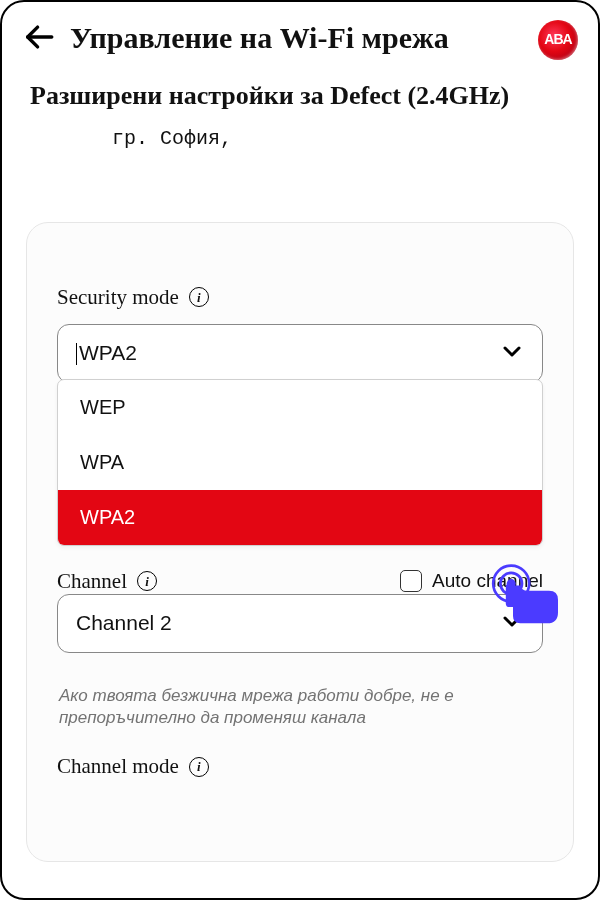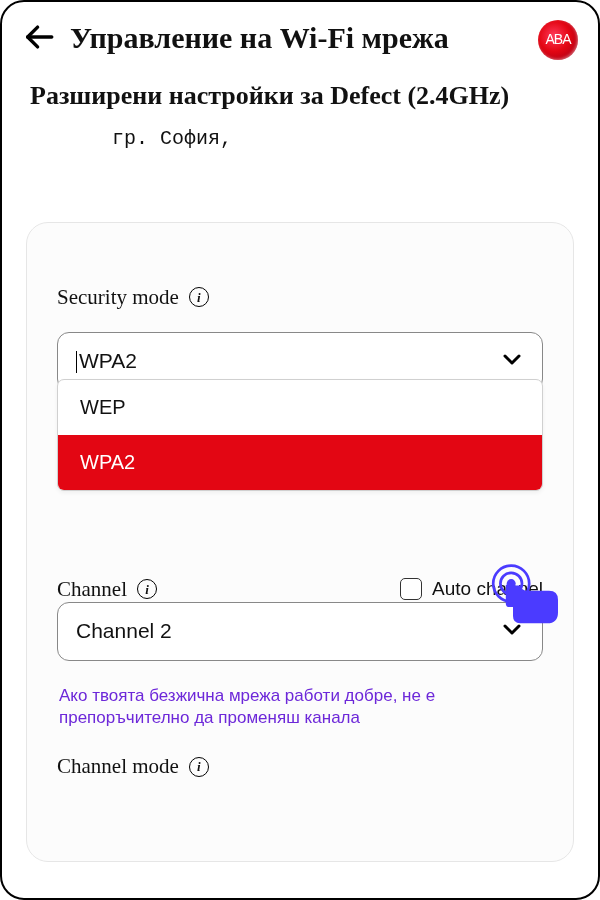--- a/index.html
+++ b/index.html
@@ -2,46 +2,46 @@
 <html><head>
 <meta charset="utf-8">
 <style>
   * { box-sizing: border-box; margin: 0; padding: 0; }
   html, body { width: 600px; height: 900px; font-family: Georgia, 'Times New Roman', serif; background: #fff; color: #111; overflow: hidden; }
   .frame { width: 600px; height: 900px; border: 2px solid #000; border-radius: 24px; position: relative; overflow: hidden; background: #fff; }
 
   .header { display: flex; align-items: flex-start; padding: 18px 20px 10px 20px; gap: 14px; }
   .back-icon svg { width: 34px; height: 34px; }
   .title { font-size: 30px; font-weight: 700; line-height: 1.2; flex: 1; }
-  .brand { width: 40px; height: 40px; border-radius: 50%; background: radial-gradient(circle at 40% 40%, #ff3a5b 0%, #e30613 45%, #b10015 80%); display: flex; align-items: center; justify-content: center; color: #fff; font-family: Arial, sans-serif; font-weight: 400; font-size: 14px; letter-spacing: -1px; box-shadow: inset -1px -1px 3px rgba(255,255,255,0.4); }
+  .brand { width: 40px; height: 40px; border-radius: 50%; background: radial-gradient(circle at 40% 40%, #ff3a5b 0%, #e30613 45%, #b10015 80%); display: flex; align-items: center; justify-content: center; color: #fff; font-family: Arial, sans-serif; font-weight: 700; font-size: 14px; letter-spacing: -1px; box-shadow: inset -1px -1px 3px rgba(255,255,255,0.4); }
   .brand span { transform: translateY(-1px); }
 
   .subtitle { font-size: 26px; font-weight: 700; padding: 10px 44px 8px 28px; line-height: 1.25; }
   .location { font-size: 20px; padding: 6px 28px 12px 110px; font-family: Liberation Mono, monospace; }
 
   .card { margin: 60px 24px 0 24px; background: #fcfcfc; border: 1px solid #e6e6e6; border-radius: 22px; padding: 62px 30px 30px 30px; height: 640px; position: relative; }
 
-  .field-label { display: flex; align-items: center; gap: 10px; font-size: 21px; margin-bottom: 22px; }
+  .field-label { display: flex; align-items: center; gap: 10px; font-size: 21px; margin-bottom: 14px; }
   .info-icon { display: inline-flex; align-items: center; justify-content: center; width: 20px; height: 20px; border: 1.5px solid #000; border-radius: 50%; font-family: Georgia, serif; font-style: italic; font-weight: 700; font-size: 13px; line-height: 1; }
 
   .select { position: relative; border: 1.5px solid #888; border-radius: 12px; padding: 14px 18px; font-size: 21px; display: flex; align-items: center; justify-content: space-between; background: #fff; font-family: Arial, sans-serif; }
   .select .caret svg { width: 24px; height: 24px; }
   .select .value { position: relative; }
   .cursor-bar { display: inline-block; width: 1px; height: 22px; background: #000; vertical-align: middle; margin-right: 2px; }
 
   .dropdown { position: absolute; left: 30px; right: 30px; top: 156px; border: 1px solid #d0d0d0; border-radius: 7px; background: #fff; overflow: hidden; box-shadow: 0 2px 4px rgba(0,0,0,0.05); z-index: 3; }
   .dropdown .opt { padding: 16px 22px; font-size: 20px; font-family: Arial, sans-serif; }
   .dropdown .opt.selected { background: #e30613; color: #fff; }
 
   .row-channel { display: flex; align-items: center; justify-content: space-between; margin-top: 186px; }
   .row-channel .field-label { margin-bottom: 0; }
   .auto-wrap { display: flex; align-items: center; gap: 10px; font-size: 19px; font-family: Arial, sans-serif; }
   .checkbox { width: 22px; height: 22px; border: 1.5px solid #333; border-radius: 5px; background: #fff; }
 
-  .hint { font-family: Arial, sans-serif; color: #6d28d9; font-size: 17px; line-height: 1.35; margin: 24px 2px 24px 2px; }
+  .hint { font-family: Arial, sans-serif; color: #737373; font-style: italic; font-size: 17px; line-height: 1.35; margin: 32px 2px 24px 2px; }
 
   .pointer { position: absolute; top: 330px; right: 6px; z-index: 10; pointer-events: none; }
   .pointer svg { width: 90px; height: 90px; }
 
   .mb-small { margin-bottom: 10px; }
 </style>
 </head>
 <body>
 
 <div class="frame">
@@ -72,20 +72,21 @@
       <span class="value"><span class="cursor-bar"></span><span>WPA2</span></span>
       <span class="caret">
         <svg viewBox="0 0 24 24" fill="none" stroke="#000" stroke-width="3" stroke-linecap="round" stroke-linejoin="round">
             <polyline points="5 9 12 16 19 9"></polyline>
           </svg>
       </span>
     </div>
 
     <div class="dropdown">
       <div class="opt">WEP</div>
+      <div class="opt">WPA</div>
       <div class="opt selected">WPA2</div>
     </div>
 
     <div class="row-channel">
       <div class="field-label">
         <span>Channel</span>
         <span class="info-icon">i</span>
       </div>
       <div class="auto-wrap">
         <div class="checkbox"></div>

